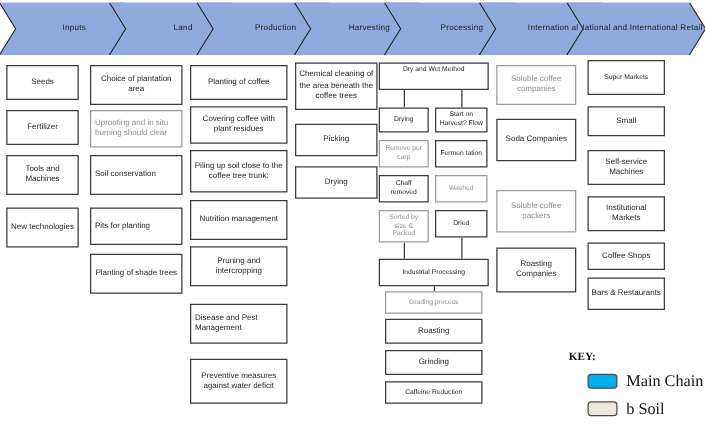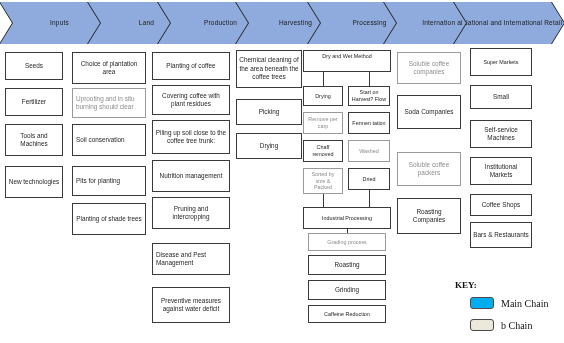--- a/index.html
+++ b/index.html
@@ -110,21 +110,21 @@
   }
   .key-swatch {
     width: 24px;
     height: 12px;
     border: 1px solid #4a4a4a;
     border-radius: 3px;
     box-sizing: border-box;
   }
   .key-label {
     font-family: "Liberation Serif", serif;
-    font-size: 10px;
+    font-size: 13px;
     color: #111111;
     margin-left: 7px;
     white-space: nowrap;
   }
 </style>
 </head>
 <body>
 
 <div id="canvas">
 
@@ -297,17 +297,17 @@
     </div>
 
   <div class="key-title" id="key-title" style="left:455px; top:280px;">KEY:</div>
   <div id="key-layer">
       <div class="key-row" style="left: 470px; top: 297px;">
         <div class="key-swatch" style="background: rgb(0, 174, 239);"></div>
         <div class="key-label">Main Chain</div>
       </div>
       <div class="key-row" style="left: 470px; top: 319px;">
         <div class="key-swatch" style="background: rgb(237, 232, 220);"></div>
-        <div class="key-label">b Chain</div>
+        <div class="key-label">b Soil</div>
       </div>
     </div>
 
 </div>
 
 </body></html>

